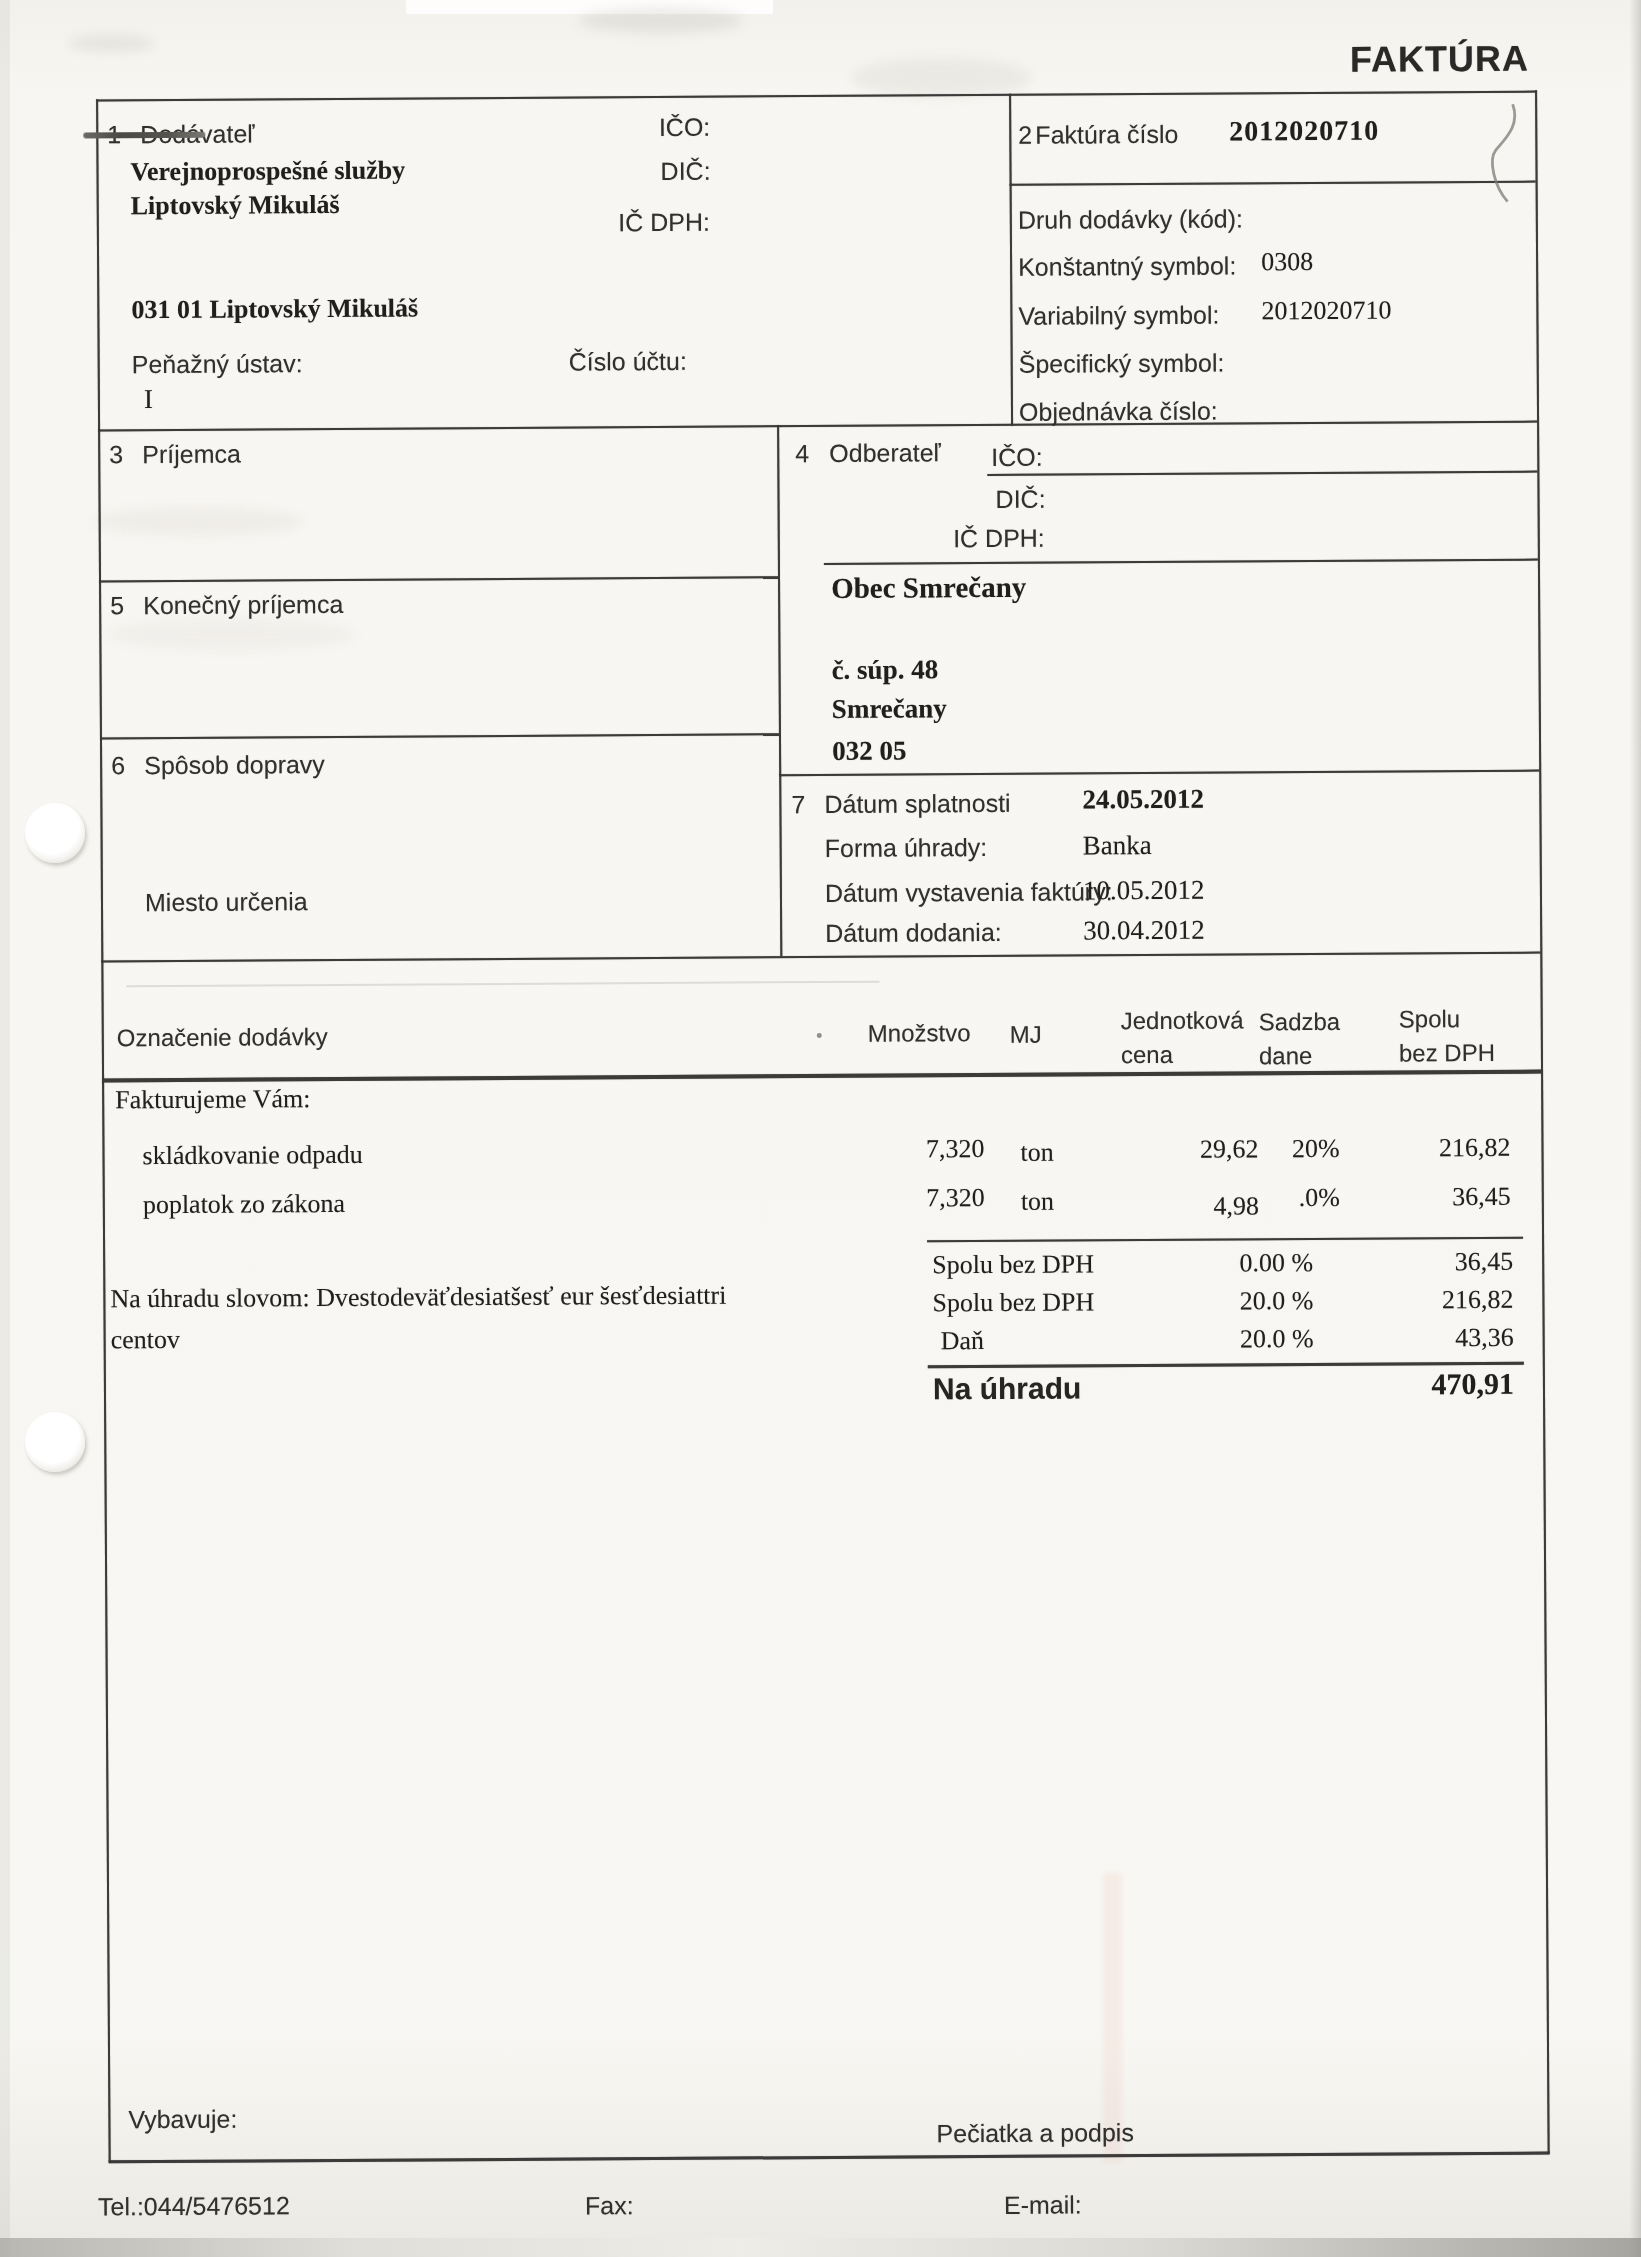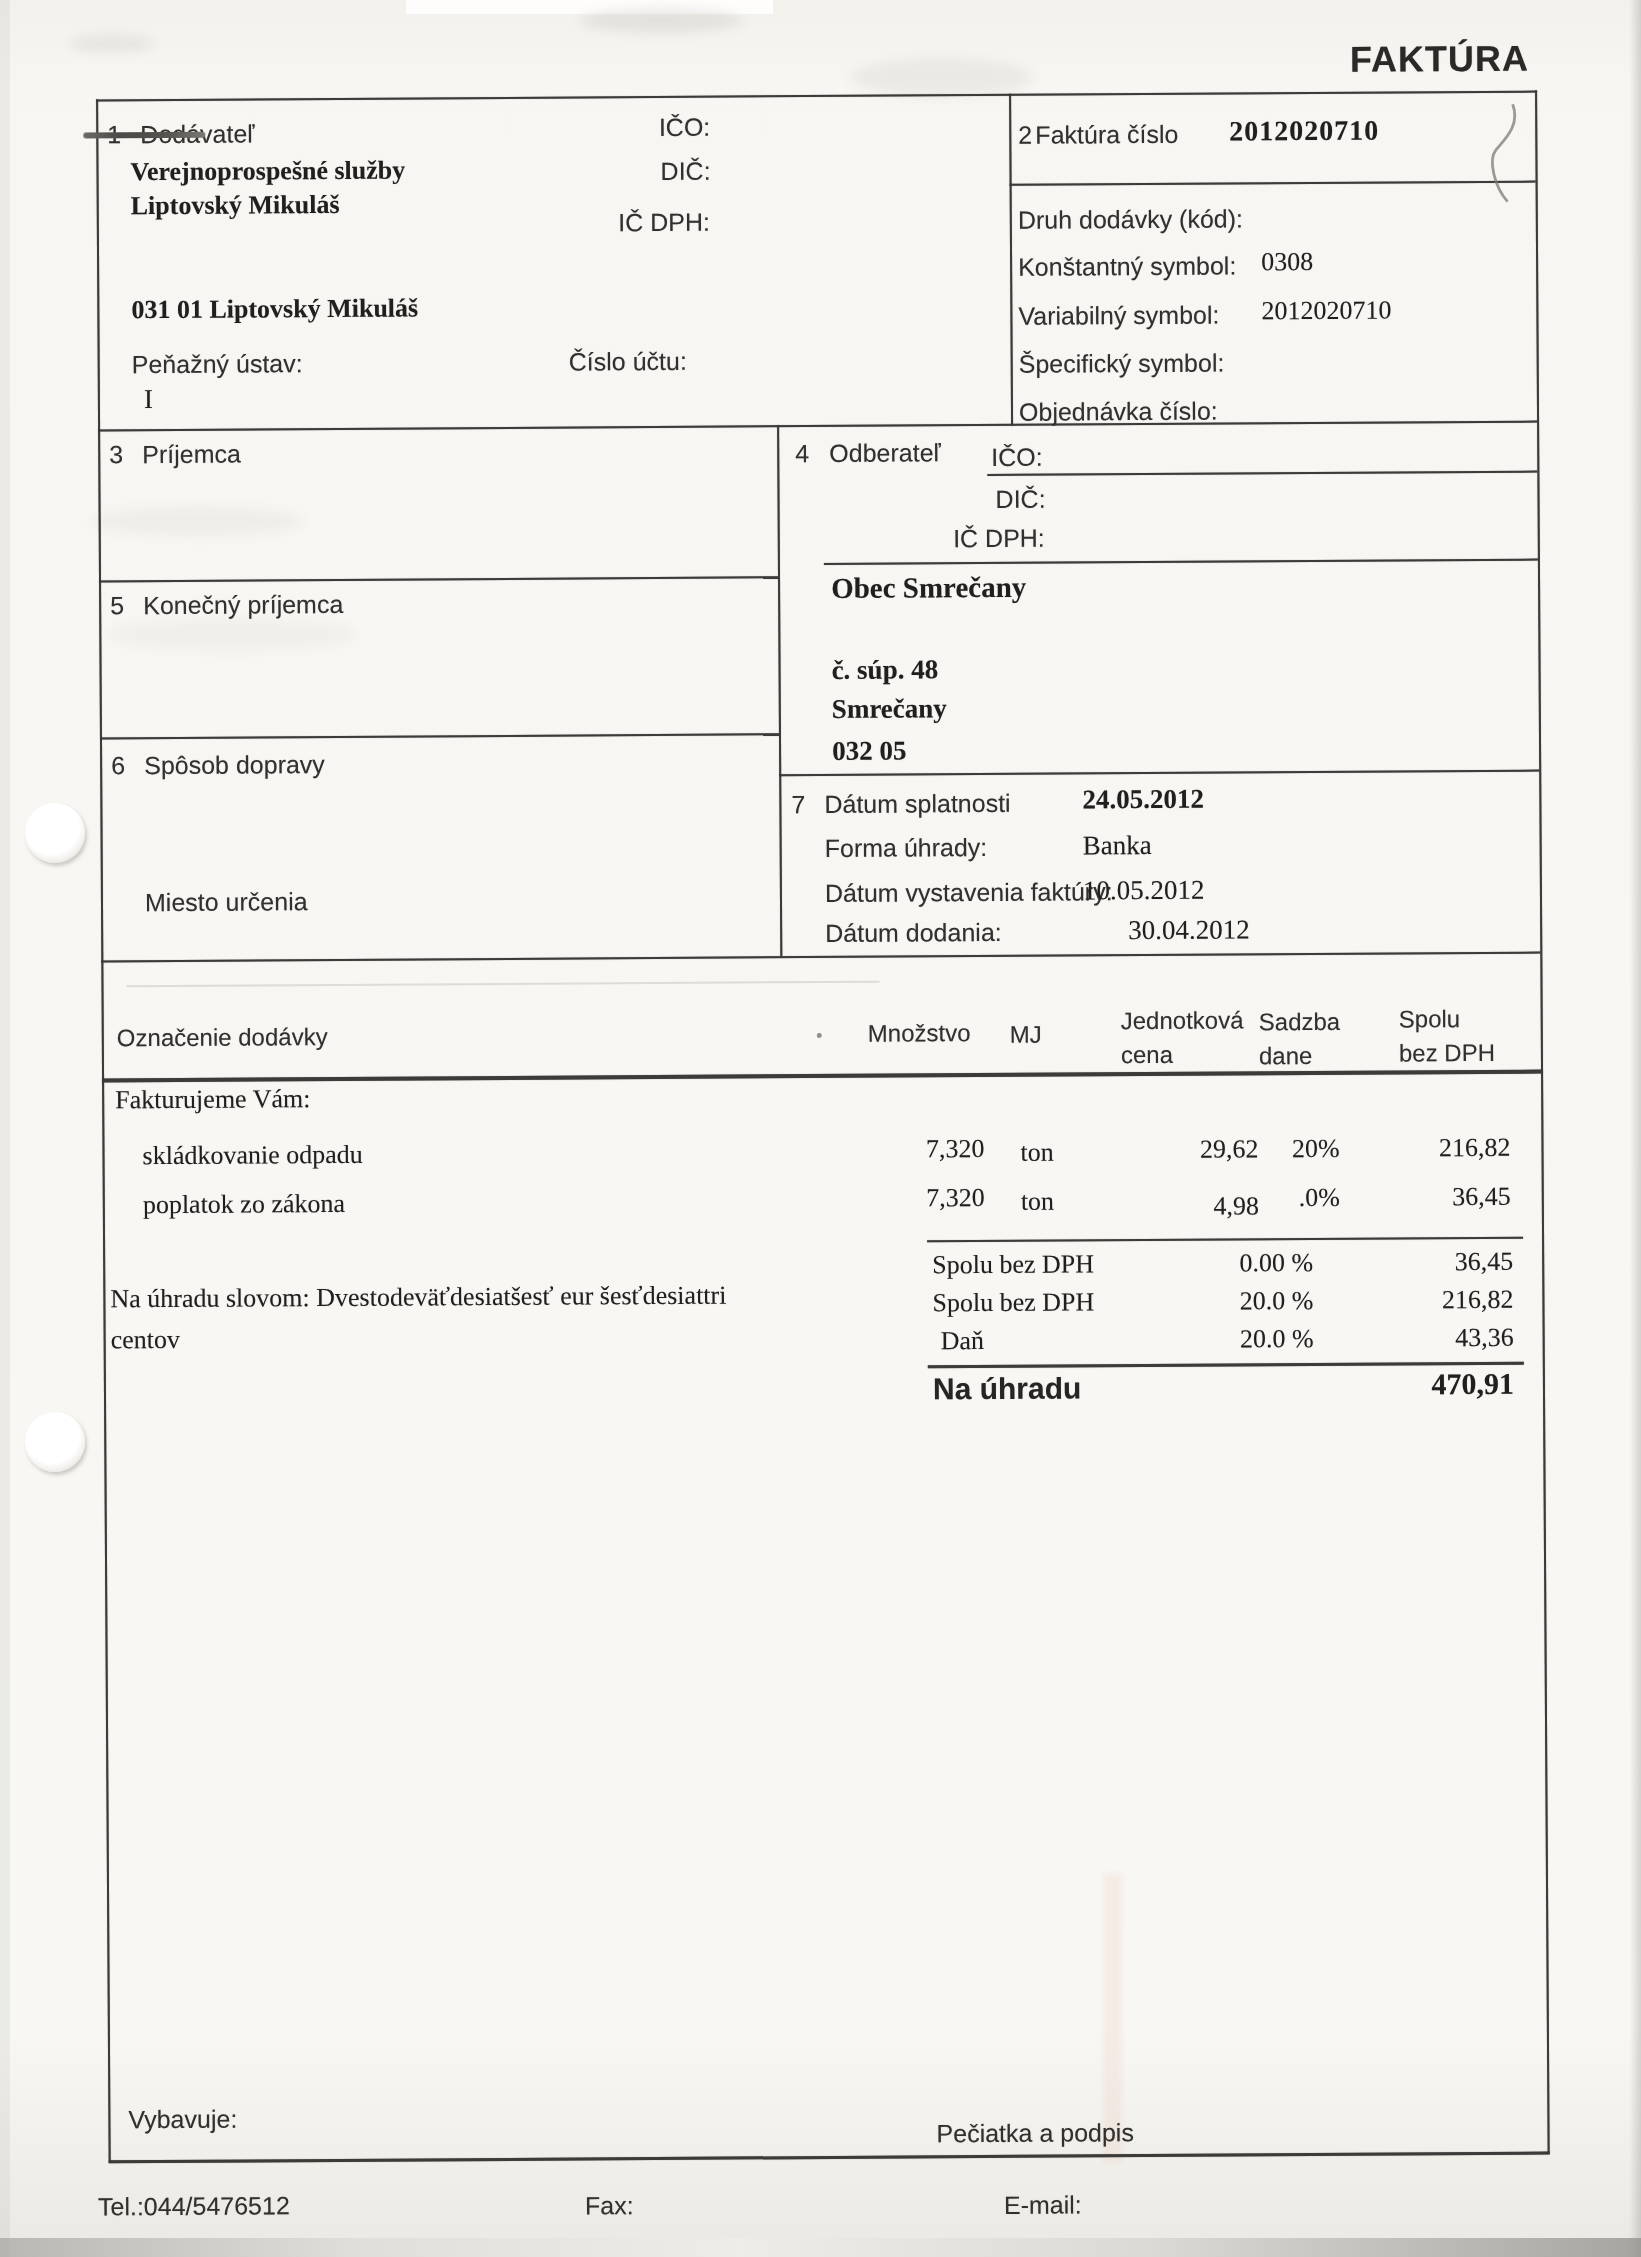--- a/index.html
+++ b/index.html
@@ -113,21 +113,21 @@
     <div class="s" style="left:145px;top:884px;">Miesto určenia</div>
 
     <div class="s" style="left:792px;top:790px;">7</div>
     <div class="s" style="left:825px;top:790px;">Dátum splatnosti</div>
     <div class="f b" style="left:1083px;top:786px;font-size:27px;">24.05.2012</div>
     <div class="s" style="left:825px;top:834px;">Forma úhrady:</div>
     <div class="f" style="left:1083px;top:832px;font-size:27px;">Banka</div>
     <div class="s" style="left:825px;top:879px;">Dátum vystavenia faktúry:</div>
     <div class="f" style="left:1083px;top:877px;font-size:27px;">10.05.2012</div>
     <div class="s" style="left:825px;top:919px;">Dátum dodania:</div>
-    <div class="f" style="left:1128px;top:917px;font-size:27px;">30.04.2012</div>
+    <div class="f" style="left:1083px;top:917px;font-size:27px;">30.04.2012</div>
 
     <div class="s s25" style="left:116px;top:1020px;">Označenie dodávky</div>
     <div class="artifact" style="left:816px;top:1033px;width:4.8px;height:4.8px;border-radius:50%;background:#4c4b47;opacity:.6;"></div>
     <div class="s s25" style="left:867px;top:1020px;">Množstvo</div>
     <div class="s s25" style="left:1009px;top:1022px;">MJ</div>
     <div class="s s25 ctr" style="left:1120px;top:1006px;width:139px;">
       <span>Jednotková</span><br>
       <span>cena</span>
     </div>
     <div class="s s25 ctr" style="left:1258px;top:1008px;width:93px;">

